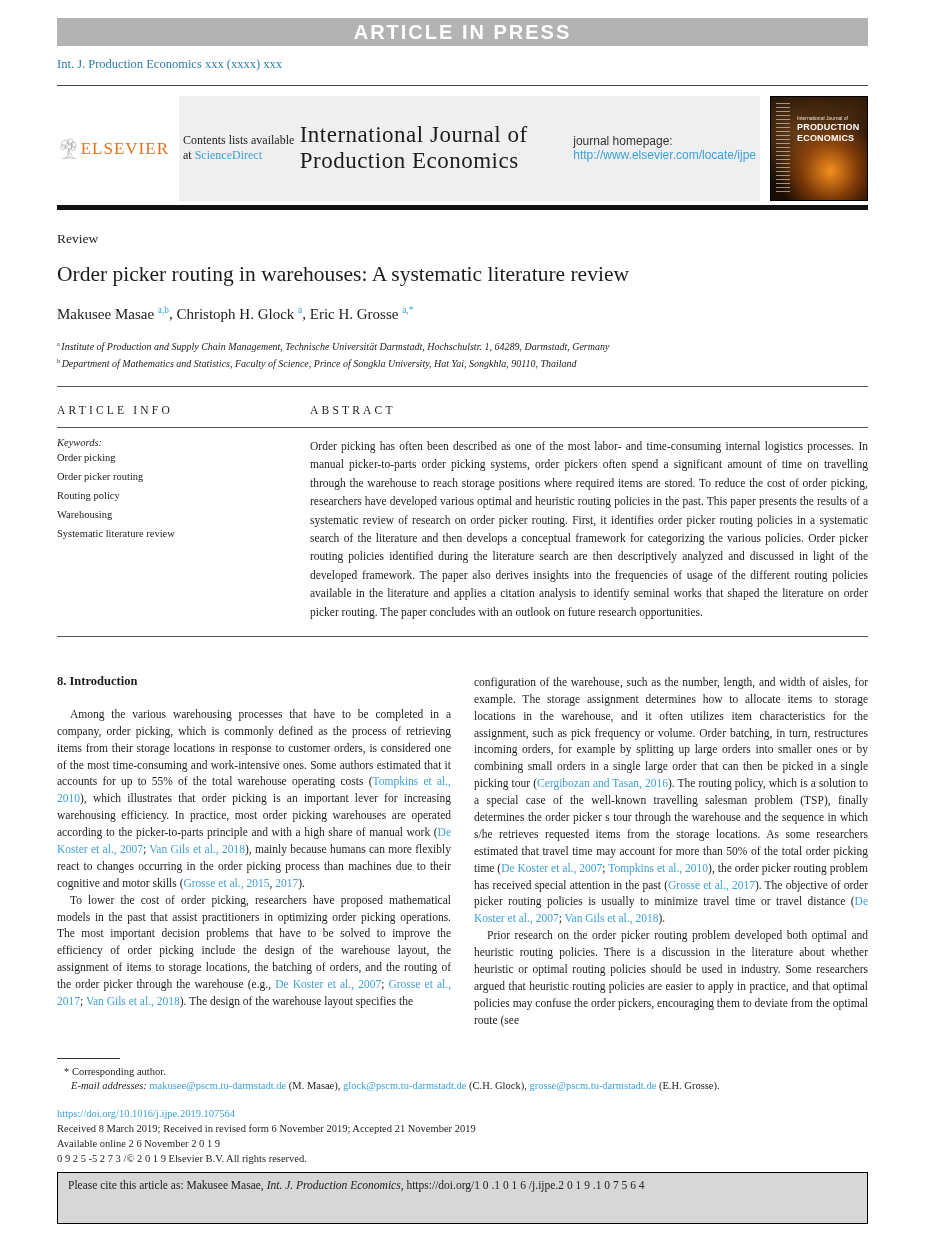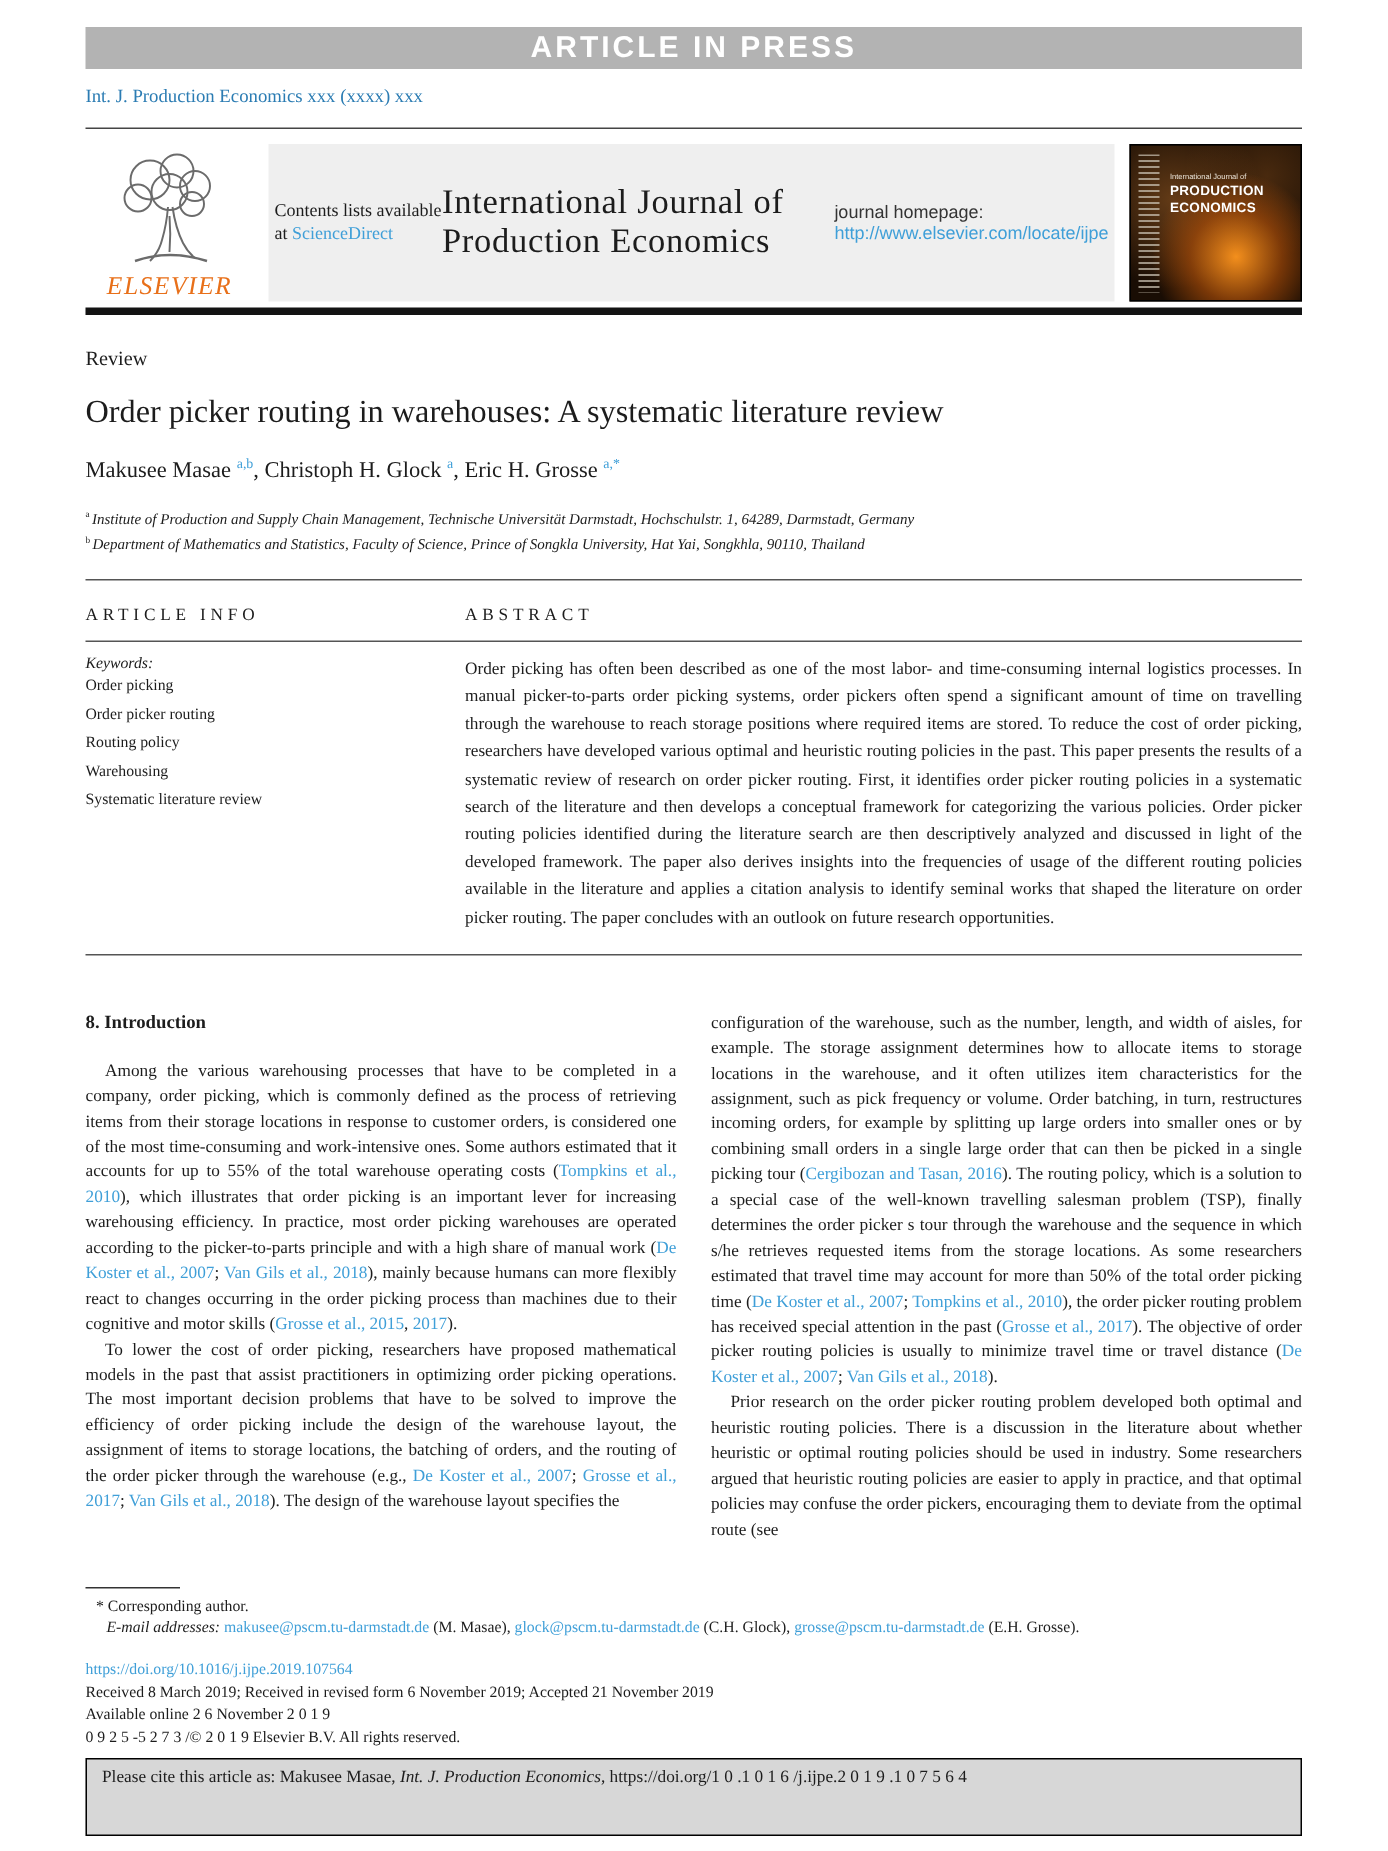--- a/index.html
+++ b/index.html
@@ -10,31 +10,31 @@
   html,body{background:#fff;}
   .page{width:925px;height:1234px;background:#fff;position:relative;overflow:hidden;
         font-family:"Liberation Serif",serif;color:var(--ink);padding:0 57px;}
   
   .banner{margin-top:18px;height:28px;background:var(--banner_gray);display:flex;align-items:center;justify-content:center;}
   .banner span{font-family:"Liberation Sans",sans-serif;font-weight:bold;font-size:20px;color:#fff;letter-spacing:2px;}
   .journal-ref{text-align:left;margin-top:11px;font-size:12.5px;color:var(--ref_blue);}
   .mast-rule{border-top:1.5px solid #444;margin-top:13px;}
   
   .masthead{display:flex;margin-top:10px;height:105px;}
-  .logo-col{width:112px;display:flex;flex-direction:column;align-items:center;justify-content:flex-end;font-style:italic;}
+  .logo-col{width:112px;display:flex;flex-direction:row;align-items:center;justify-content:flex-start;}
   .logo-col svg{display:block;}
   .elsevier-word{font-size:17px;color:var(--elsevier_orange);letter-spacing:1px;margin-top:1px;}
   .center-box{flex:1;background:var(--masthead_gray);margin:0 10px;display:flex;flex-direction:row;
               align-items:center;justify-content:space-between;padding:9px 4px 10px 4px;}
   .contents-line{font-size:12px;}
   .contents-line .lnk{color:var(--link_blue);}
   .mast-title{font-size:23px;letter-spacing:.5px;}
   .homepage-line{font-family:"Liberation Sans",sans-serif;font-size:12px;color:#333;}
   .homepage-line .lnk{color:var(--link_blue);}
-  .cover{width:115px;background:
+  .cover{width:98px;background:
      radial-gradient(circle at 62% 72%, rgba(255,150,30,.95), rgba(200,90,10,.55) 30%, transparent 55%),
      radial-gradient(circle at 25% 35%, rgba(150,90,35,.6), transparent 55%),
      radial-gradient(circle at 80% 20%, rgba(120,70,25,.5), transparent 45%),
      #190d04;
      position:relative;border:1px solid #000;overflow:hidden;}
   .cover .cv-t1{position:absolute;top:18px;left:26px;font-family:"Liberation Sans",sans-serif;font-size:5px;color:#e9e2d6;}
   .cover .cv-t2{position:absolute;top:25px;left:26px;font-family:"Liberation Sans",sans-serif;font-weight:bold;font-size:9px;color:#fff;letter-spacing:.2px;}
   .cover .cv-t3{position:absolute;top:36px;left:26px;font-family:"Liberation Sans",sans-serif;font-weight:bold;font-size:9px;color:#fff;letter-spacing:.2px;}
   .cover .cv-bars{position:absolute;top:6px;left:5px;width:14px;height:92px;
      background:repeating-linear-gradient(#cfc7b8 0 1px, transparent 1px 4px);opacity:.7;}

